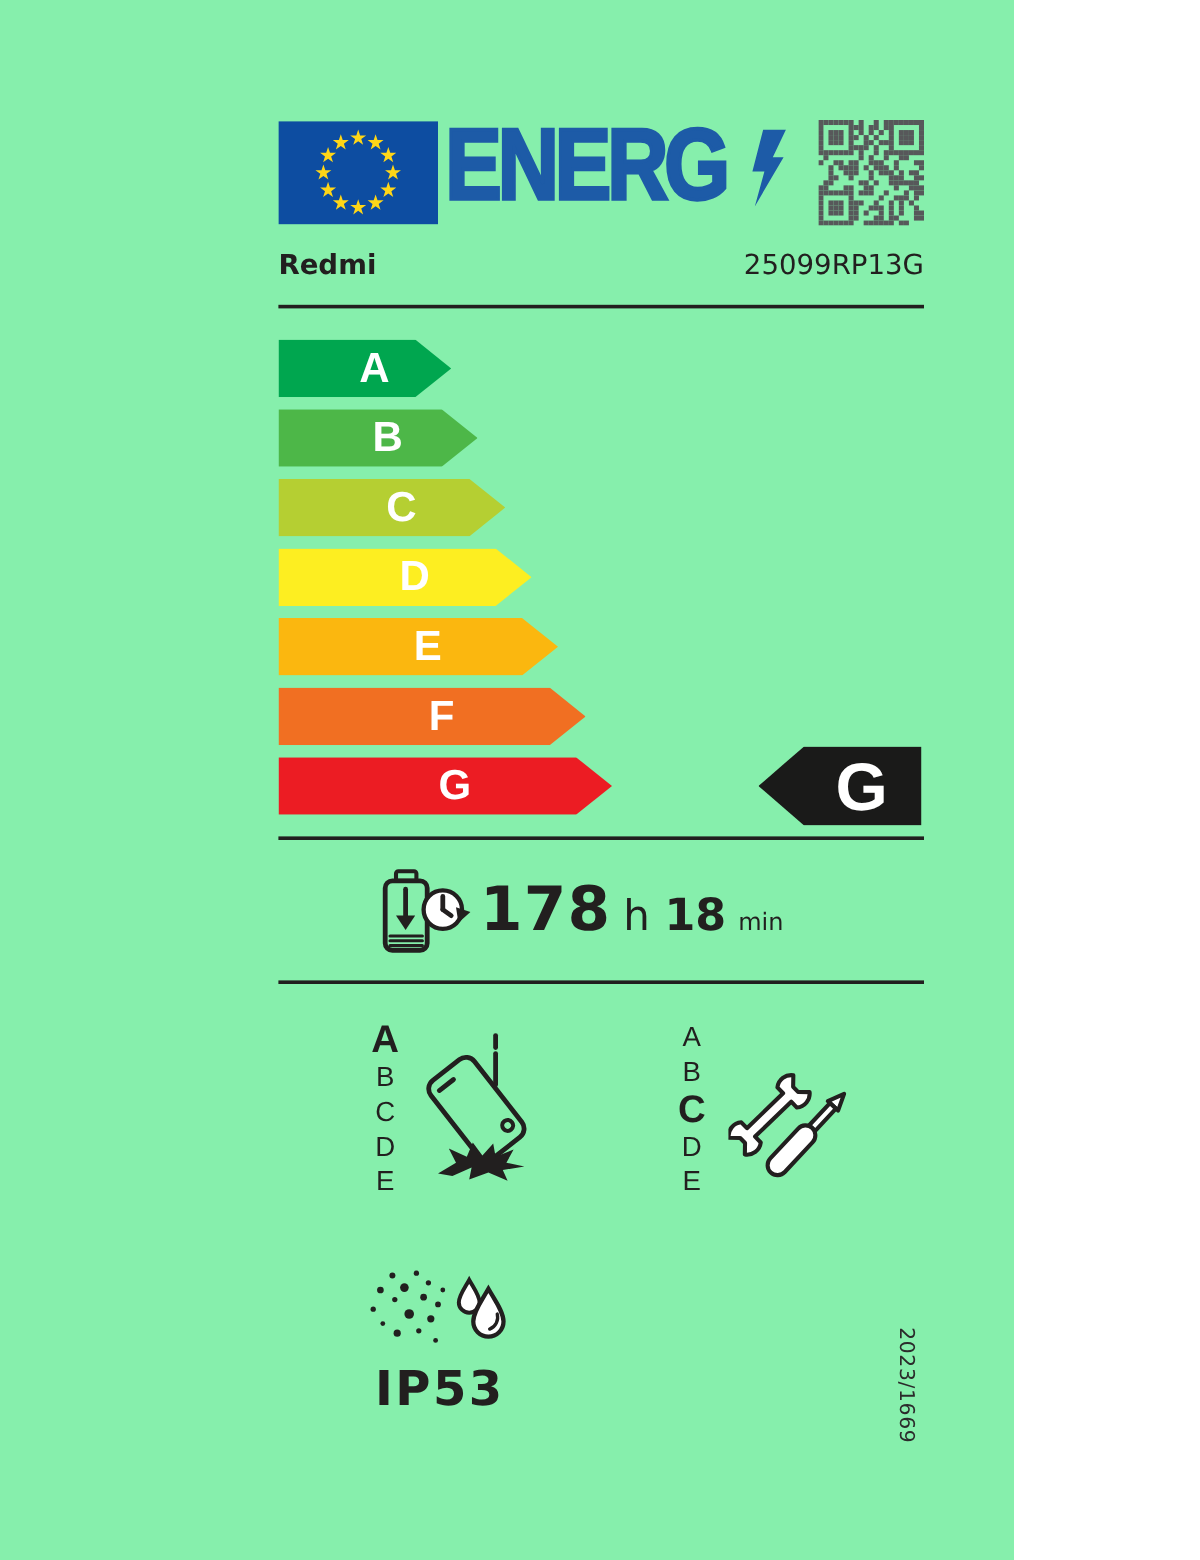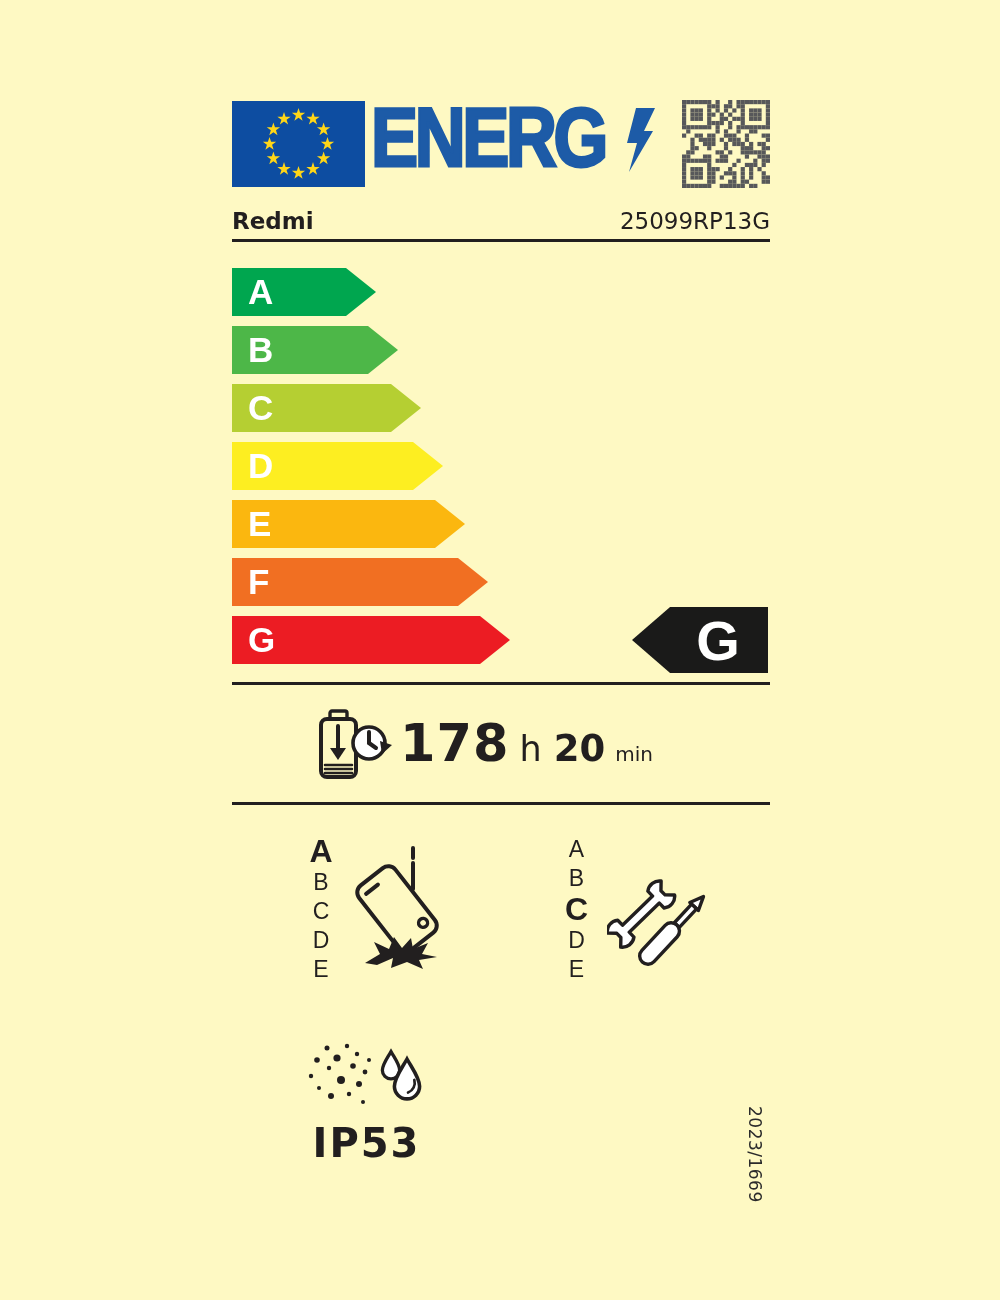--- a/index.html
+++ b/index.html
@@ -1,33 +1,33 @@
 <!DOCTYPE html>
 <html><head>
 <meta charset="utf-8">
 <style>
   * { margin:0; padding:0; box-sizing:border-box; }
   body { background:#fff; }
-  .sheet { position:relative; width:1000px; height:1300px; background:#fef9c3;
-           font-family:"DejaVu Sans", sans-serif; color:#221f1f; overflow:hidden; }
+  .sheet { position:relative; width:845px; height:1300px; background:#86efac;
+           font-family:"DejaVu Sans", sans-serif; color:#221f1f; overflow:hidden;text-align:center; }
   .content { position:absolute; left:232px; top:100px; width:538px; }
 
   
   .hdr { position:relative; height:88px; }
   .flag { position:absolute; left:0; top:1px; width:133px; height:86px; }
   .energ { position:absolute; left:139px; top:-7px; font-family:"Liberation Sans", sans-serif;
            font-weight:700; font-size:84px; line-height:88px; color:#1d5ba7;
            letter-spacing:-4px; transform:scaleX(0.84); transform-origin:0 50%;
            -webkit-text-stroke:3px #1d5ba7; white-space:nowrap; }
   .bolt { position:absolute; left:393px; top:8px; width:36px; height:64px; }
   .qr { position:absolute; right:0; top:0; width:88px; height:88px; }
 
   
   .brandrow { margin-top:20px; display:flex; justify-content:space-between; align-items:baseline;
-              border-bottom:3px solid #221f1f; padding-bottom:5px; }
+              border-bottom:3px solid #221f1f; padding-bottom:20px; }
   .brand { font-size:23px; font-weight:700; }
   .model { font-size:23px; }
 
   
   .scale { position:relative; margin-top:26px; height:396px; }
   .arrow { height:48px; margin-bottom:10px; position:relative;
            clip-path: polygon(0 0, calc(100% - 30px) 0, 100% 50%, calc(100% - 30px) 100%, 0 100%); }
   .arrow-letter { font-family:"Liberation Sans", sans-serif; font-weight:700; font-size:35px;
                   color:#fff; line-height:48px; padding-left:16px; display:block; }
   .rated { position:absolute; right:2px; top:339px; width:136px; height:66px; background:#1a1a19;
@@ -390,21 +390,21 @@
         <circle cx="53" cy="37" r="16" fill="none" stroke="#221f1f" stroke-width="3.6"></circle>
         <g class="ln" stroke-width="3.2">
           <line x1="53" y1="37" x2="53" y2="26"></line>
           <line x1="53" y1="37" x2="60" y2="42"></line>
         </g>
         <polygon points="64,35 76,39 66,48" fill="#221f1f"></polygon>
       </svg>
       <div class="endtext">
         <span class="end-h">178</span>
         <span class="end-hu">h</span>
-        <span class="end-m">20</span>
+        <span class="end-m">18</span>
         <span class="end-mu">min</span>
       </div>
     </div>
 
     <div class="rule"></div>
 
     <div class="grid">
 
       <div class="quad quad-drop">
         <div class="clscol">

